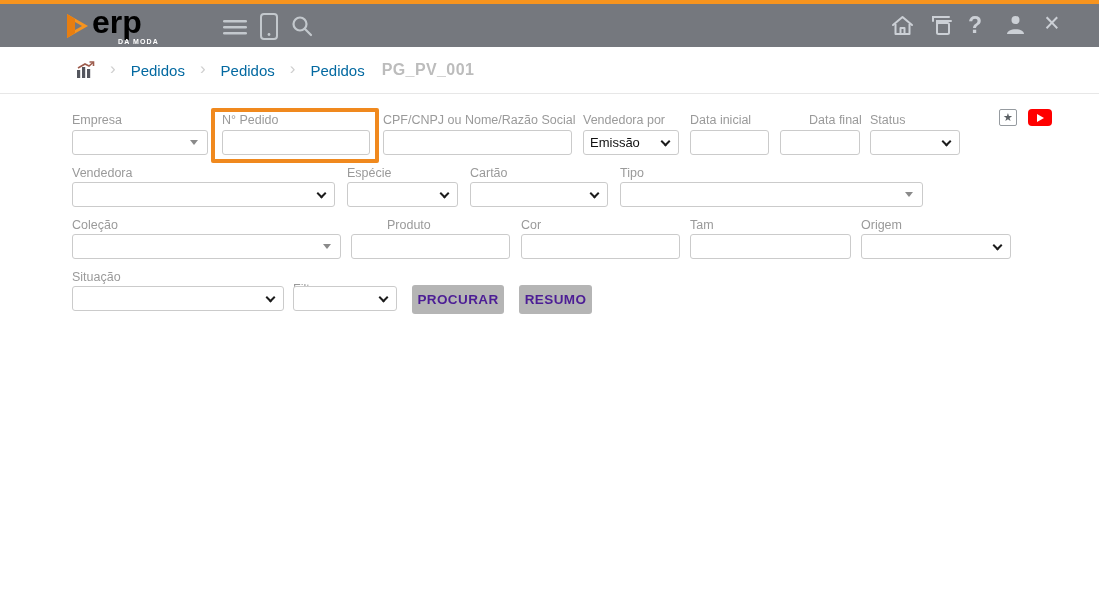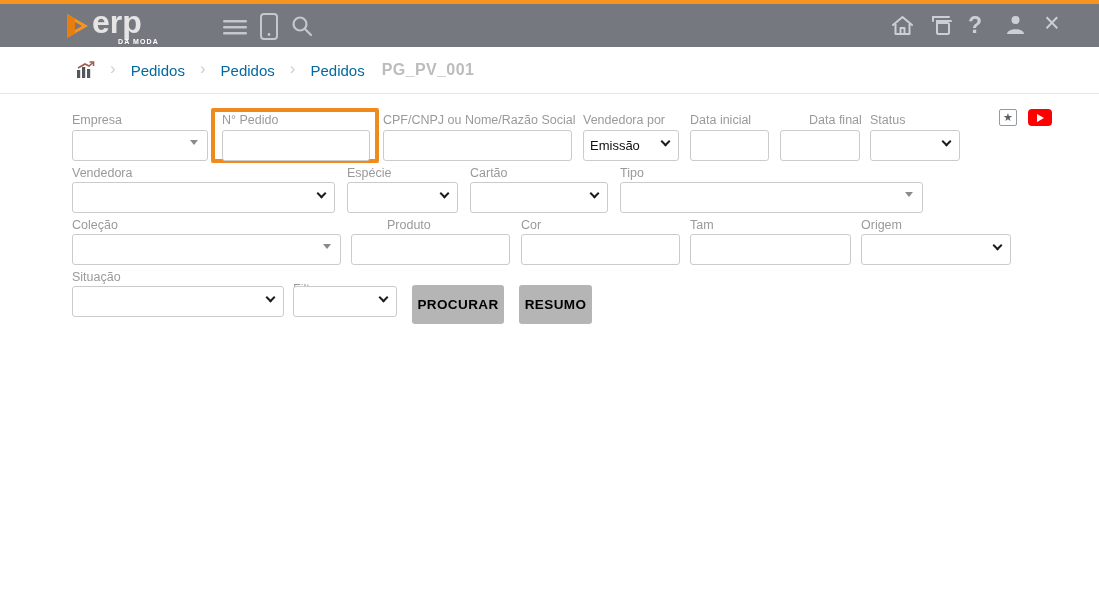--- a/index.html
+++ b/index.html
@@ -6,52 +6,52 @@
   body { background:#fff; }
   .screen {
     position:relative; width:1099px; height:610px; background:#fff;
     font-family:"Liberation Sans", sans-serif; overflow:hidden;
   }
   
   .topstrip { position:absolute; left:0; top:0; width:100%; height:4px; background:#F7941E; }
   .appbar { position:absolute; left:0; top:4px; width:100%; height:43px; background:#75787E; }
   .logo { position:absolute; left:66px; top:4px; width:100px; height:40px; cursor:pointer; }
   .logo-icon { position:absolute; left:0; top:4px; }
-  .logo-text { position:absolute; left:26px; top:-4px; color:#e5e5e5; font-size:32px; font-weight:600; letter-spacing:0; }
+  .logo-text { position:absolute; left:26px; top:-4px; color:#000000; font-size:32px; font-weight:600; letter-spacing:0; }
   .logo-sub { position:absolute; left:52px; top:30px; color:#fff; font-size:7px; letter-spacing:1.1px; font-weight:600; }
   .hicon { position:absolute; cursor:pointer; }
   .help-glyph { color:#ccd0d6; font-size:23px; font-weight:600; line-height:1; }
   .close-glyph { color:#ccd0d6; font-size:27px; font-weight:300; line-height:1; }
   
   .crumbbar { position:absolute; left:0; top:47px; width:100%; height:47px; background:#fff; border-bottom:1px solid #e7e7e7; }
   .crumbs { position:absolute; left:76px; top:0; height:46px; display:flex; align-items:center; gap:15px; }
   .crumb-sep { color:#cfcfcf; font-size:17px; font-weight:400; margin-top:-2px; }
   .crumb-link { color:#0369a1; font-size:15px; cursor:pointer; }
   .crumb-code { color:#bcbcbc; font-size:16px; font-weight:700; letter-spacing:.4px; margin-left:2px; }
   .star-btn { position:absolute; left:999px; top:62px; width:18px; height:17px; border:1px solid #969ba0; border-radius:2px;
               display:flex; align-items:center; justify-content:center; font-size:11px; color:#5c6165; cursor:pointer; background:#fff; }
   .yt-btn { position:absolute; left:1028px; top:62px; width:24px; height:17px; background:#FF0000; border-radius:4px;
             display:flex; align-items:center; justify-content:center; cursor:pointer; }
   .yt-play { width:0; height:0; border-left:7px solid #fff; border-top:4px solid transparent; border-bottom:4px solid transparent; }
   
   .lbl { position:absolute; font-size:12.5px; color:#9a9a9a; white-space:nowrap; }
   .fwrap { position:absolute; height:25px; }
   .inp, .sel, .combo {
-    width:100%; height:31px; border:1px solid #cbcbcb; border-radius:3px; background:#fff;
+    width:100%; height:25px; border:1px solid #cbcbcb; border-radius:3px; background:#fff;
     font-family:"Liberation Sans", sans-serif; font-size:13px; color:#111; padding:0 20px 0 6px;
   }
   .inp { padding-right:6px; }
   .sel { appearance:none; -webkit-appearance:none; }
   .chev { position:absolute; right:10px; top:8px; width:7px; height:7px;
           border-right:2px solid #1c1c1c; border-bottom:2px solid #1c1c1c; transform:rotate(45deg); pointer-events:none; }
   .tri { position:absolute; right:10px; top:10px; width:0; height:0;
          border-left:4.5px solid transparent; border-right:4.5px solid transparent; border-top:5px solid #8a8a8a; pointer-events:none; }
   .combo { cursor:pointer; }
   .hlbox { position:absolute; left:211px; top:108px; width:168px; height:55px; border:4px solid #F0891E; border-radius:2px; pointer-events:none; }
-  .btn { position:absolute; height:39px; background:#B5B5B5; color:#000000; border:none; border-radius:3px;
+  .btn { position:absolute; height:29px; background:#B5B5B5; color:#4c1d95; border:none; border-radius:3px;
          font-family:"Liberation Sans", sans-serif; font-size:13.5px; font-weight:700; letter-spacing:.4px; cursor:pointer; }
   svg { display:block; }
 </style>
 </head>
 <body>
 
 <div class="screen">
 
   <div class="topstrip"></div>
   <div class="appbar">

